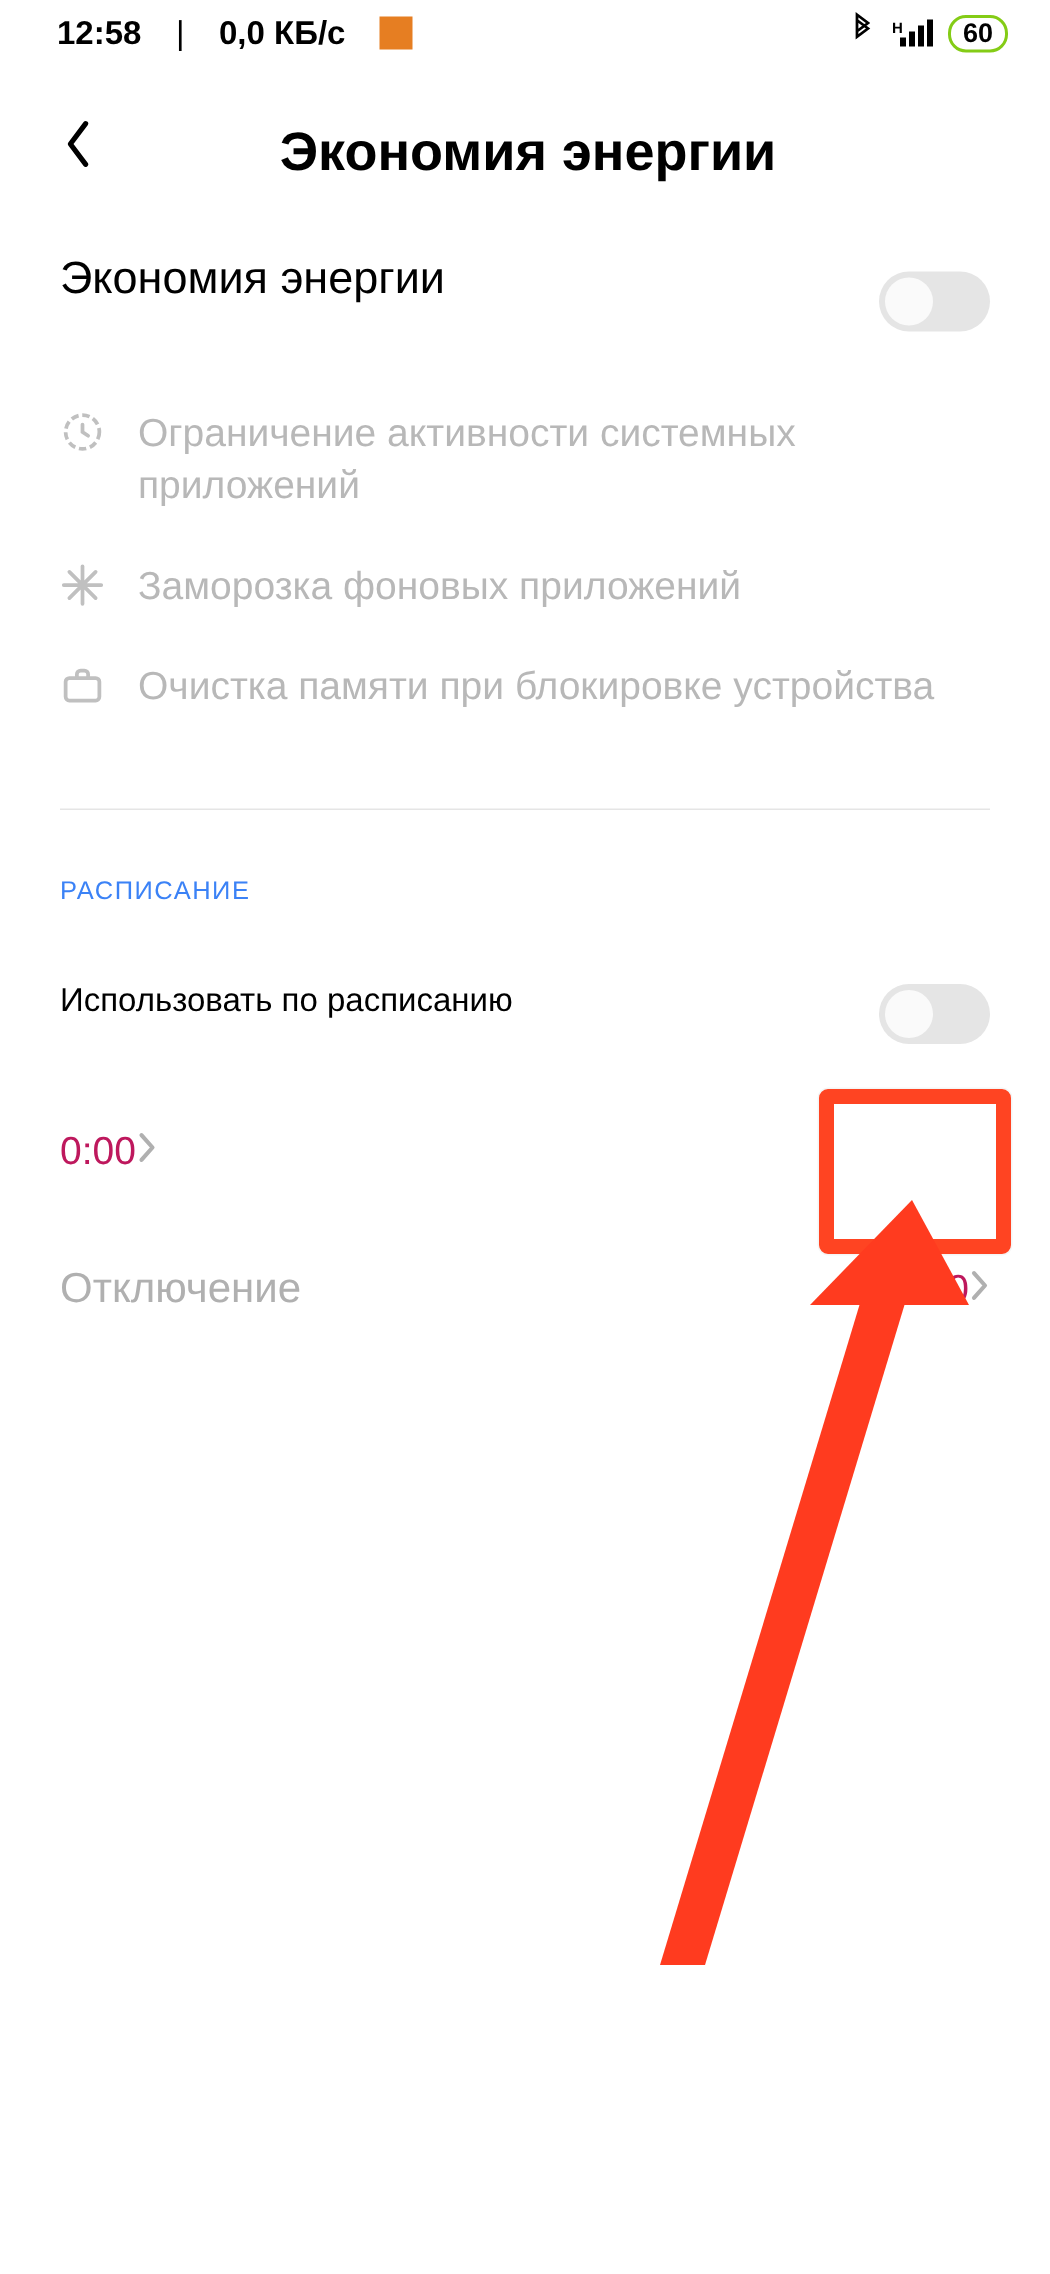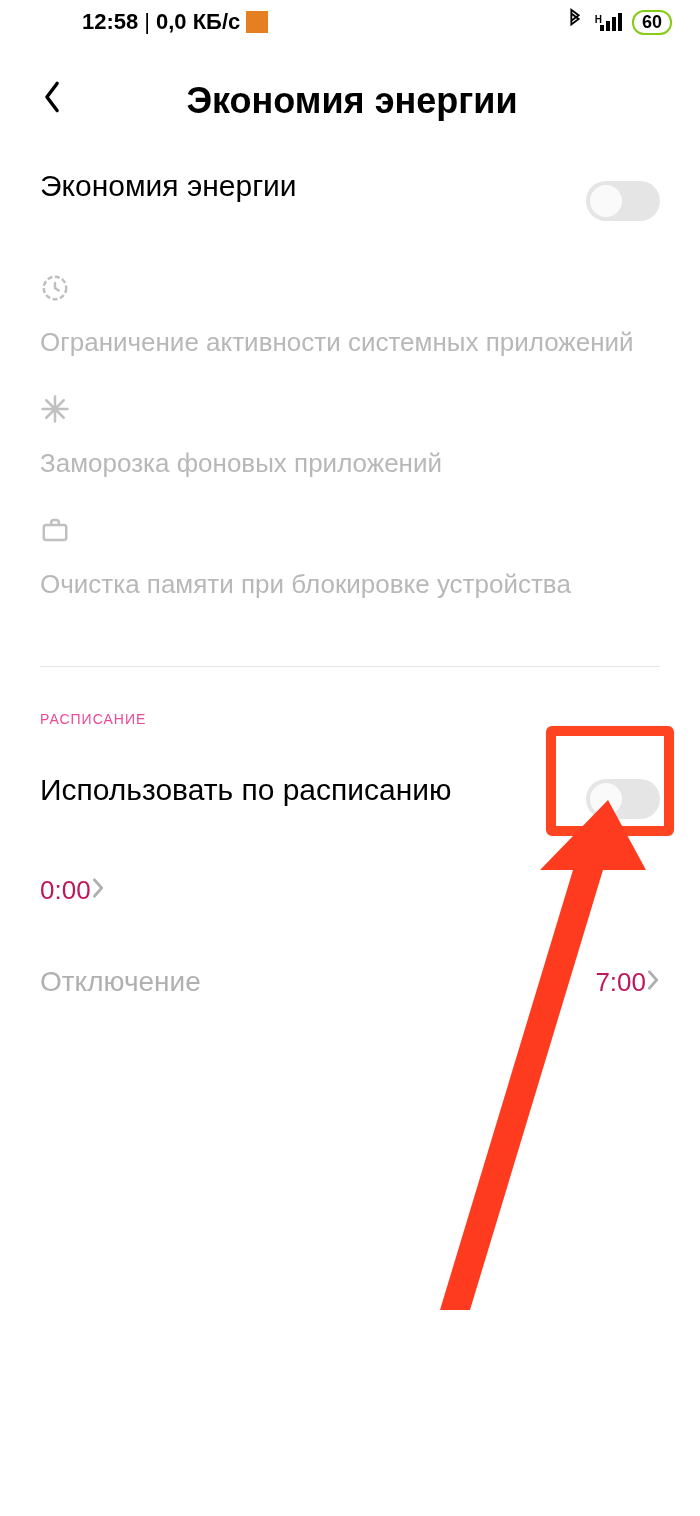--- a/index.html
+++ b/index.html
@@ -14,21 +14,21 @@
   }
   .status-bar {
     display: flex;
     justify-content: space-between;
     align-items: center;
     padding: 8px 28px 8px 38px;
     font-size: 22px;
     font-weight: 600;
     color: #000;
   }
-  .status-left { display: flex; align-items: center; gap: 6px; margin-left: 44px; }
+  .status-left { display: flex; align-items: center; gap: 23px; }
   .status-right { display: flex; align-items: center; gap: 10px; }
   .app-icon {
     width: 22px; height: 22px;
     background: #e67e22;
     display: inline-block;
   }
   .battery-pill {
     border: 2px solid #84cc16;
     border-radius: 12px;
     padding: 0 8px;
@@ -92,57 +92,56 @@
   }
   .toggle.off .knob { left: 4px; background:#fafafa; }
   .toggle.on  .knob { right: 4px; }
   .feature-list { padding: 8px 0 18px 0; }
   .feature-item {
     display: flex;
     align-items: flex-start;
     gap: 22px;
     padding: 16px 0;
     color: #b8b8b8;
-    flex-direction: column;
   }
   .feature-icon {
     width: 30px; height: 30px;
     flex-shrink: 0;
     margin-top: 2px;
   }
   .feature-text {
     font-size: 26px;
     line-height: 1.35;
   }
   .divider {
     border-top: 1px solid #e5e5e5;
     margin: 30px 0 12px 0;
   }
   .section-header {
-    font-size: 14px;
-    color: #ec4899;
+    font-size: 17px;
+    color: #3b82f6;
     letter-spacing: 1px;
     padding: 32px 0 14px 0;
   }
   .schedule-row {
     display: flex;
     align-items: center;
     padding: 30px 0;
   }
   .schedule-label {
     flex: 1;
     font-size: 28px;
     color: #b0b0b0;
   }
   .schedule-value {
     font-size: 26px;
     color: #be185d;
   }
   .chevron { color: #b0b0b0; font-size: 26px; }
-  .use-schedule .row-title { font-size: 30px; }
+  .use-schedule .row-title { font-size: 22px; }
   
   .highlight-box {
     position: absolute;
     border: 10px solid #ff4422;
     border-radius: 6px;
     box-shadow: 0 0 0 1px rgba(0,0,0,0.04);
   }
   .arrow-svg {
     position: absolute;
     pointer-events: none;

